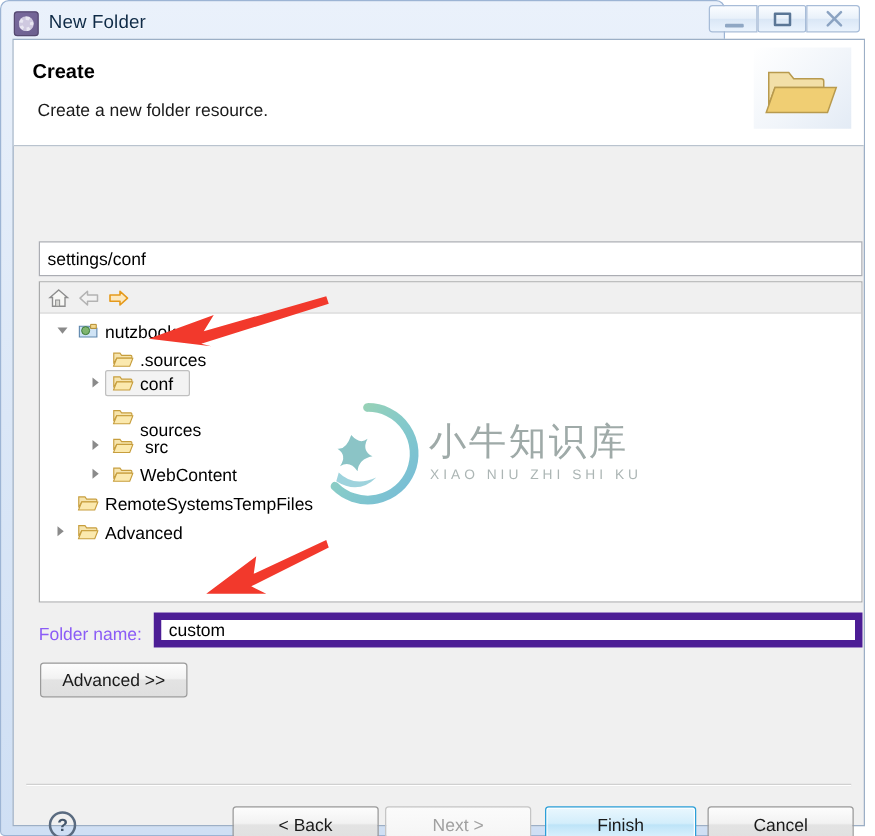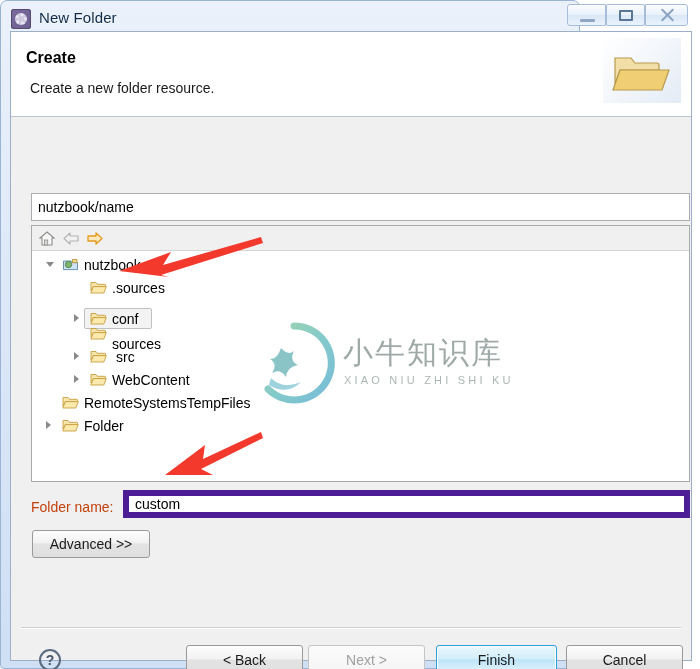--- a/index.html
+++ b/index.html
@@ -171,21 +171,21 @@
     white-space:nowrap;
   }
   #wm-py{
     position:absolute;left:93px;top:54px;
     font-size:11px;letter-spacing:3.2px;color:#a8b2b1;
     white-space:nowrap;
   }
 
   
   #lbl-fname{
-    position:absolute;left:20px;top:467px;font-size:14px;color:#c2410c;
+    position:absolute;left:20px;top:467px;font-size:14px;color:#8b5cf6;
   }
   #fname-input{
     position:absolute;left:112px;top:458px;width:567px;height:28px;
     box-sizing:border-box;
     background:#fff;border:6px solid #4c1d95;
     font-size:14px;color:#000;padding:4px 6px;
     display:flex;align-items:center;
   }
 
   
@@ -247,21 +247,21 @@
       <div id="banner-title">Create</div>
       <div id="banner-desc">Create a new folder resource.</div>
       <div id="banner-img">
         <svg class="folderbig" viewBox="0 0 60 44">
           <path d="M3 8 h16 l4 5 h22 a2 2 0 0 1 2 2 v5 H8 L3 34 Z" fill="#f2dfa8" stroke="#b89a4e" stroke-width="1.2"></path>
           <path d="M8 20 h49 L50 40 H1 Z" fill="#f0ce73" stroke="#b89a4e" stroke-width="1.2"></path>
         </svg>
       </div>
     </div>
 
-    <div id="parent-input" placeholder="">nutzbook/name</div>
+    <div id="parent-input" placeholder="">settings/conf</div>
 
     <div id="tree-panel">
       <div id="tree-toolbar">
         <svg class="tbicon" id="ti-home" viewBox="0 0 18 17">
           <path d="M9 2 L16 8 H14 V15 H4 V8 H2 Z" fill="#f7f7f5" stroke="#8d8d8d" stroke-width="1.1"></path>
           <rect x="6.5" y="10" width="3.2" height="5" fill="#d9d9d5" stroke="#8d8d8d" stroke-width=".8"></rect>
         </svg>
         <svg class="tbicon" id="ti-back" viewBox="0 0 18 17">
           <path d="M8 3 L2 8.5 L8 14 V11 H16 V6 H8 Z" fill="#f2f2f2" stroke="#b3b3b3" stroke-width="1.2" stroke-linejoin="round"></path>
         </svg>
@@ -283,21 +283,21 @@
           </div>
           <div class="row" style="top: 25px;">
             <span style="position: absolute; left: 58px; top: 4px;">
               <svg class="ricon" viewBox="0 0 17 15">
                 <path d="M1 2.5h5l1.3 1.8h7.4a.8.8 0 0 1 .8.8v1.4H3.4L1 11Z" fill="#f6e4ad" stroke="#c79e3d" stroke-width=".9"></path>
                 <path d="M3.4 6.6h12.9L13.8 13H.8Z" fill="#fbe9ae" stroke="#c79e3d" stroke-width=".9"></path>
               </svg>
             </span>
             <span class="rlabel" style="left: 80px;">.sources</span>
           </div>
-          <div class="row" style="top: 56px;">
+          <div class="row" style="top: 44px;">
             <div class="sel" style="left: 52px; top: 1px; width: 68px;"></div>
             <span class="twisty closed" style="left: 42px; top: 7px;"></span>
             <span style="position: absolute; left: 58px; top: 4px;">
               <svg class="ricon" viewBox="0 0 17 15">
                 <path d="M1 2.5h5l1.3 1.8h7.4a.8.8 0 0 1 .8.8v1.4H3.4L1 11Z" fill="#f6e4ad" stroke="#c79e3d" stroke-width=".9"></path>
                 <path d="M3.4 6.6h12.9L13.8 13H.8Z" fill="#fbe9ae" stroke="#c79e3d" stroke-width=".9"></path>
               </svg>
             </span>
             <span class="rlabel" style="left: 80px;">conf</span>
           </div>
@@ -340,21 +340,21 @@
             <span class="rlabel" style="left: 52px;">RemoteSystemsTempFiles</span>
           </div>
           <div class="row" style="top: 163px;">
             <span class="twisty closed" style="left: 14px; top: 7px;"></span>
             <span style="position: absolute; left: 30px; top: 4px;">
               <svg class="ricon" viewBox="0 0 17 15">
                 <path d="M1 2.5h5l1.3 1.8h7.4a.8.8 0 0 1 .8.8v1.4H3.4L1 11Z" fill="#f6e4ad" stroke="#c79e3d" stroke-width=".9"></path>
                 <path d="M3.4 6.6h12.9L13.8 13H.8Z" fill="#fbe9ae" stroke="#c79e3d" stroke-width=".9"></path>
               </svg>
             </span>
-            <span class="rlabel" style="left: 52px;">Folder</span>
+            <span class="rlabel" style="left: 52px;">Advanced</span>
           </div>
         </div>
     </div>
 
     <div id="watermark">
       <svg width="86" height="86" viewBox="0 0 86 86">
         <defs>
           <linearGradient id="ring" x1="0" y1="0" x2="1" y2="1">
             <stop offset="0%" stop-color="#9cd3a8"></stop>
             <stop offset="50%" stop-color="#7fc8c8"></stop>

